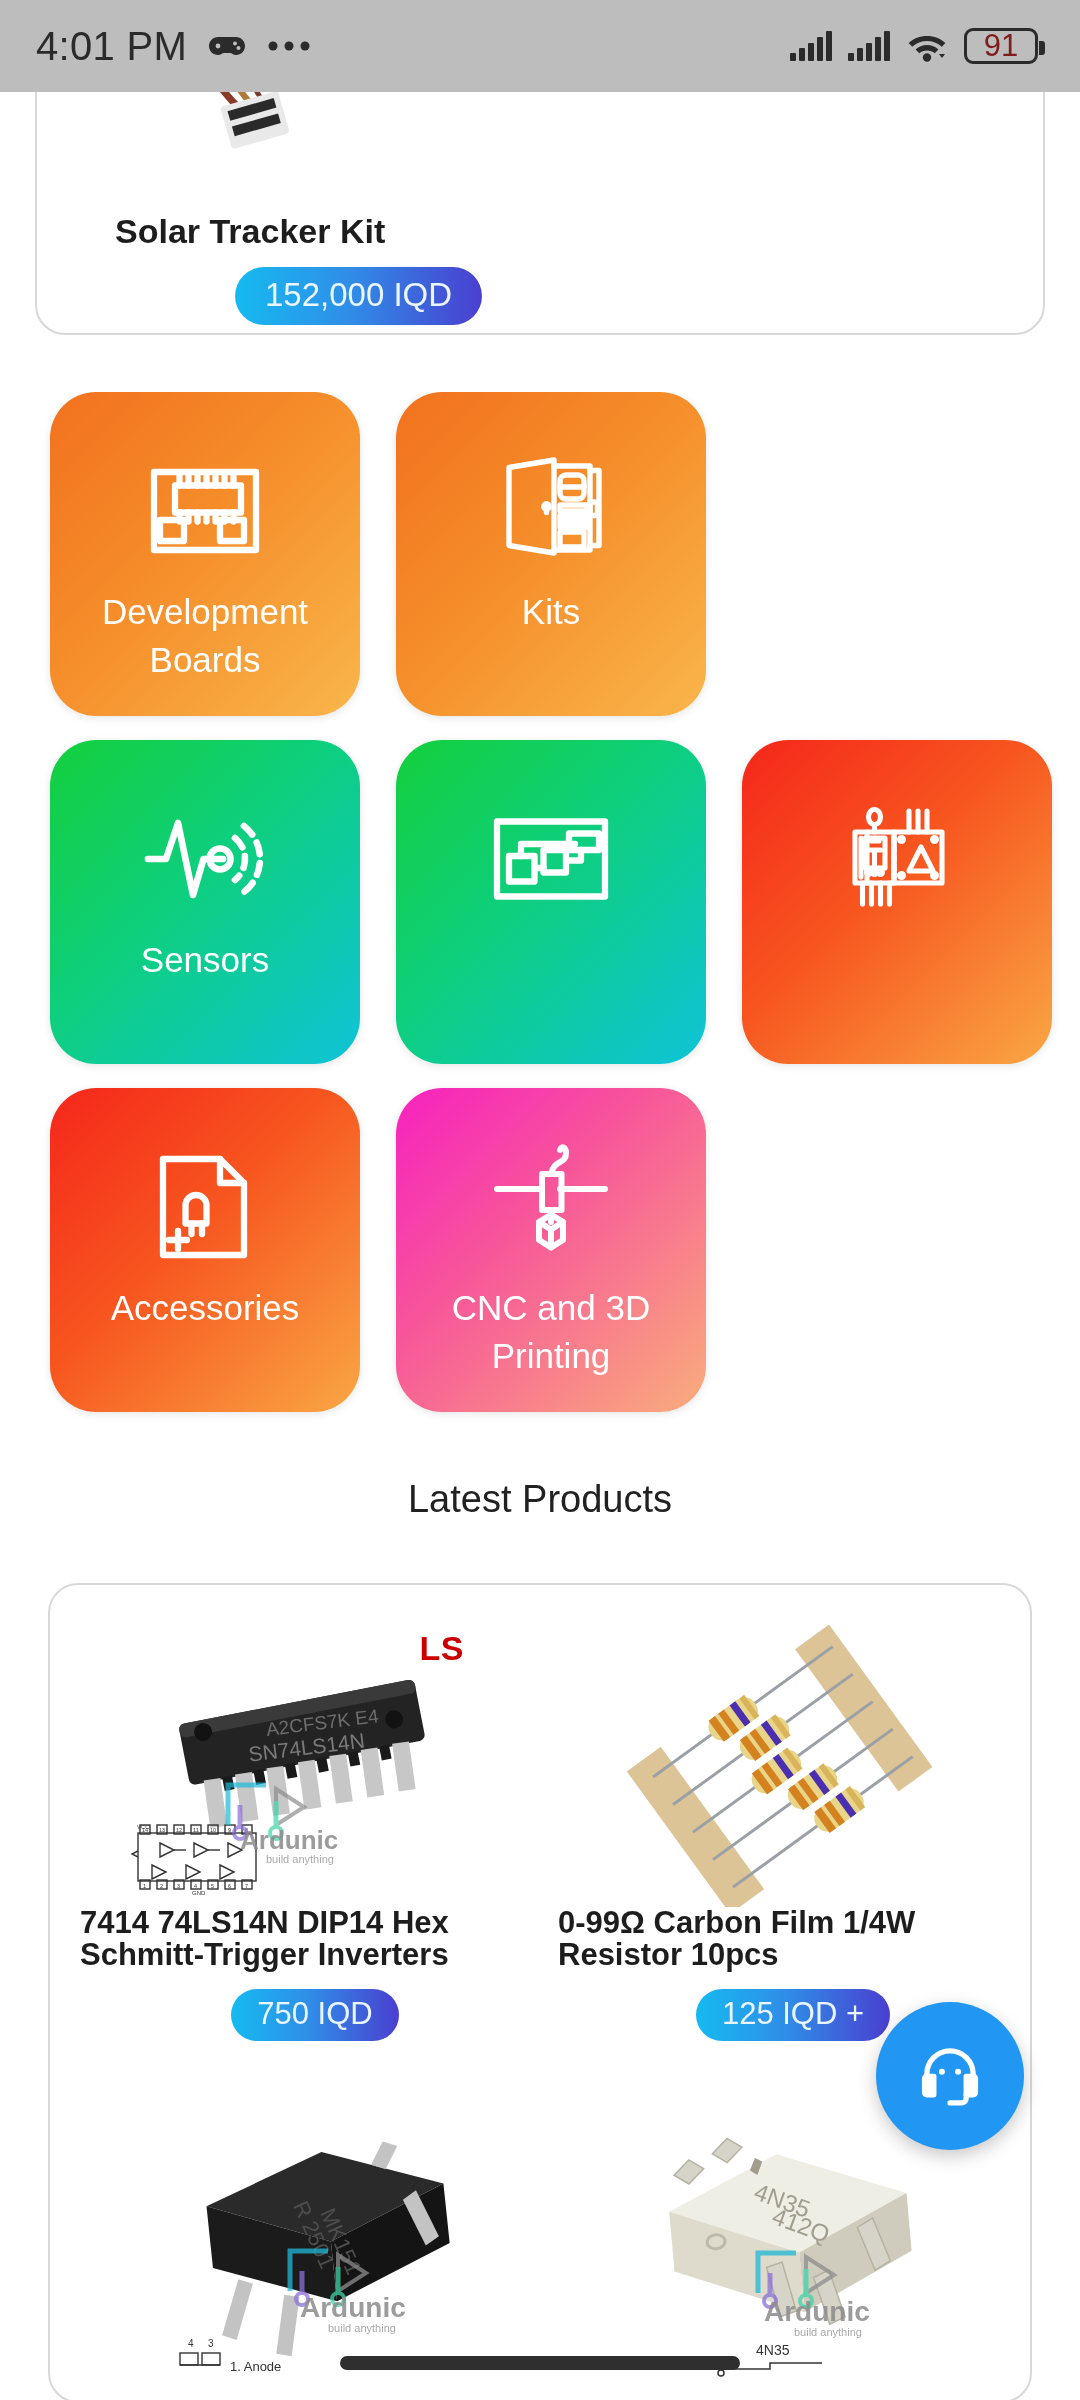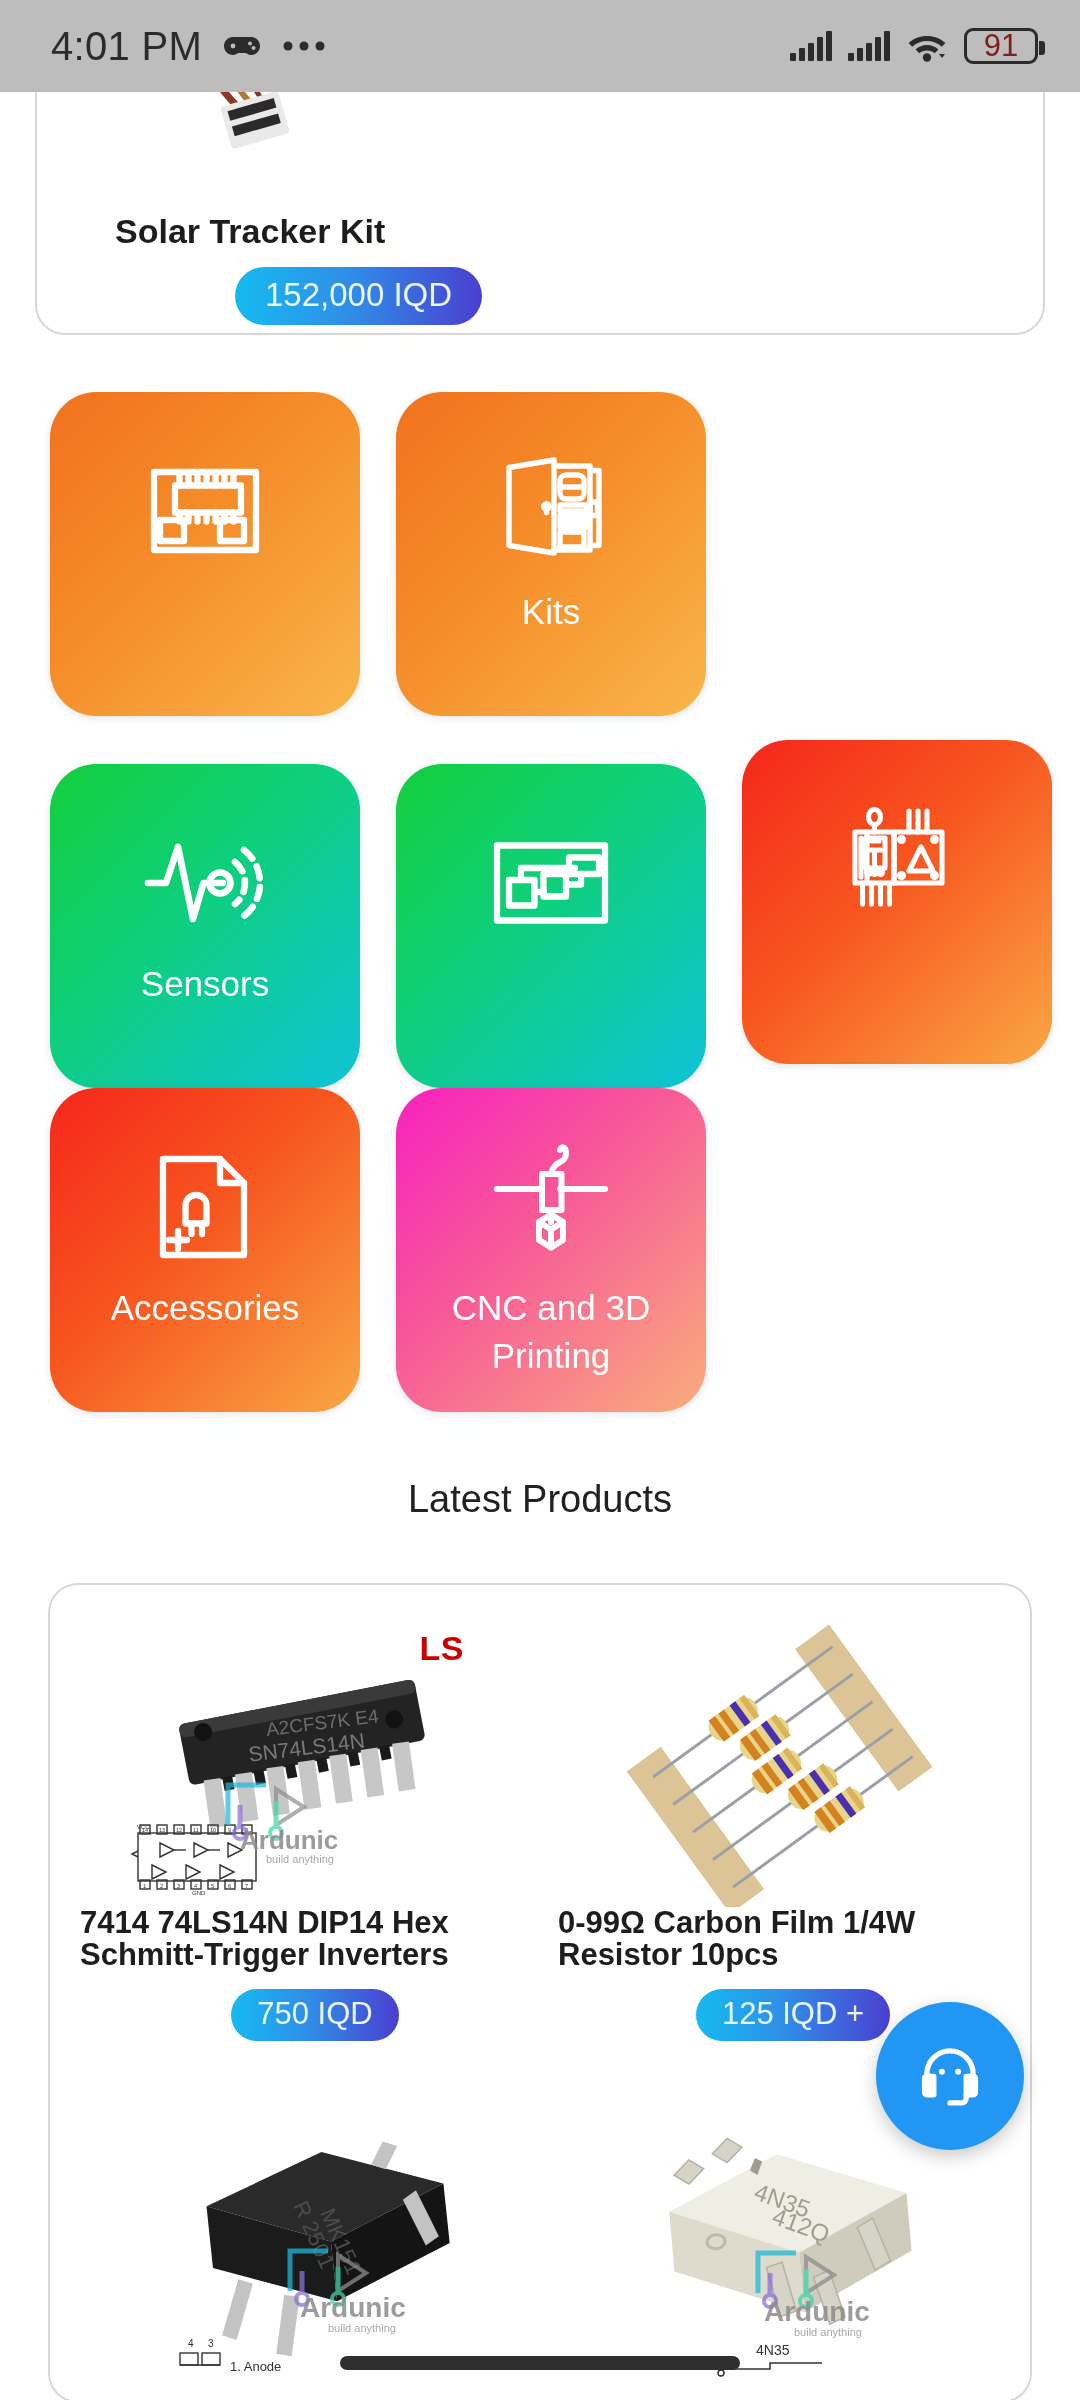--- a/index.html
+++ b/index.html
@@ -10,21 +10,21 @@
     position:relative;
   }
 
   
   #status-bar {
     position:absolute; top:0; left:0; width:1080px; height:92px;
     background:#bdbdbd;
     display:flex; align-items:center;
     z-index:60;
   }
-  #status-left { display:flex; align-items:center; padding-left:36px; gap:20px;margin-left:15px; }
+  #status-left { display:flex; align-items:center; padding-left:36px; gap:20px; }
   #status-time { font-size:40px; color:#2b2b2b; letter-spacing:.3px; }
   .sb-ico { color:#2b2b2b; display:flex; align-items:center; }
   #status-right {
     margin-left:auto; display:flex; align-items:center;
     gap:16px; padding-right:42px;
   }
   .bars { display:flex; align-items:flex-end; gap:3px; height:30px; }
   .bars i { display:block; width:6px; background:#2b2b2b; border-radius:1px; }
   .bars i:nth-child(1){height:8px}  .bars i:nth-child(2){height:13px}
   .bars i:nth-child(3){height:18px} .bars i:nth-child(4){height:24px}
@@ -79,21 +79,21 @@
   .cat-ico { margin-top:44px; width:150px; height:150px; }
   .cat-ico svg { width:100%; height:100%; display:block; }
   .cat-label {
     position:absolute; left:0; right:0; top:196px;
     text-align:center; color:#fff; font-size:35px; line-height:48px;
     padding:0 8px;
     max-height:96px; overflow:hidden;
   }
   .g-orange  { background:linear-gradient(135deg,#f2711e 0%,#f58d2a 45%,#f9b64b 100%); }
   .g-pink    { background:linear-gradient(135deg,#f721c0 0%,#f7559a 40%,#f9ad7c 100%); }
-  .g-green   { background:linear-gradient(135deg,#14cf3c 0%,#0ecf7e 45%,#0fc3d8 100%);margin-top:24px; }
+  .g-green   { background:linear-gradient(135deg,#14cf3c 0%,#0ecf7e 45%,#0fc3d8 100%); }
   .g-red     { background:linear-gradient(135deg,#f5261b 0%,#f7561f 45%,#f9a744 100%); }
 
   
   #latest-heading {
     position:absolute; left:0; right:0; top:1478px;
     text-align:center; font-size:38px; color:#212121;
   }
 
   
   #products-card {
@@ -234,20 +234,21 @@
       <div class="cat-ico">
         <svg viewBox="0 0 100 100" fill="none" stroke="#fff" stroke-width="4.2" stroke-linecap="round" stroke-linejoin="round">
           <path d="M16 24 h68 v52 h-68 z"></path>
           <rect x="30" y="33" width="44" height="18"></rect>
           <path d="M33 33 v-6 M39 33 v-6 M45 33 v-6 M51 33 v-6 M57 33 v-6 M63 33 v-6 M69 33 v-6"></path>
           <path d="M33 51 v6 M39 51 v6 M45 51 v6 M51 51 v6 M57 51 v6 M63 51 v6 M69 51 v6"></path>
           <rect x="20" y="56" width="16" height="14"></rect>
           <rect x="60" y="56" width="16" height="14"></rect>
         </svg>
       </div>
+      <div class="cat-label">Development Boards</div>
     </div>
 
 
     <div class="cat-tile g-orange">
       <div class="cat-ico">
         <svg viewBox="0 0 100 100" fill="none" stroke="#fff" stroke-width="3.6" stroke-linecap="round" stroke-linejoin="round">
           <path d="M52 16 l0 62 M52 16 L22 21 v52 l30 5"></path>
           <circle cx="47" cy="47" r="1.8" fill="#fff"></circle>
           <path d="M47 47 v4"></path>
           <path d="M52 20 h24 v56 h-24"></path>

